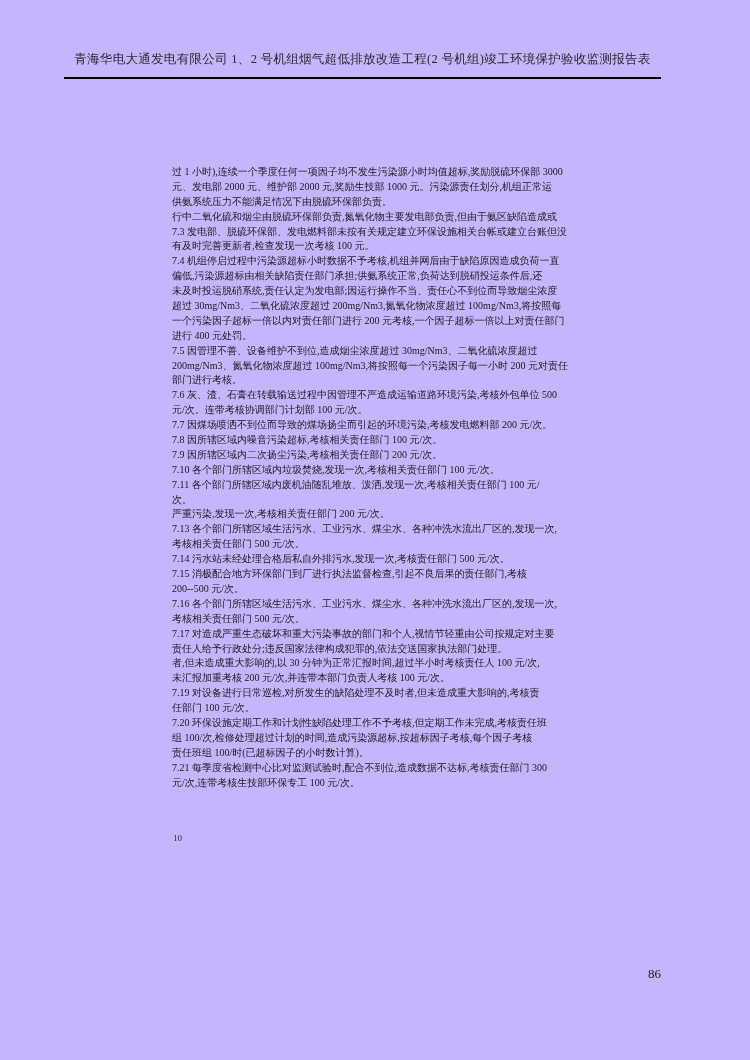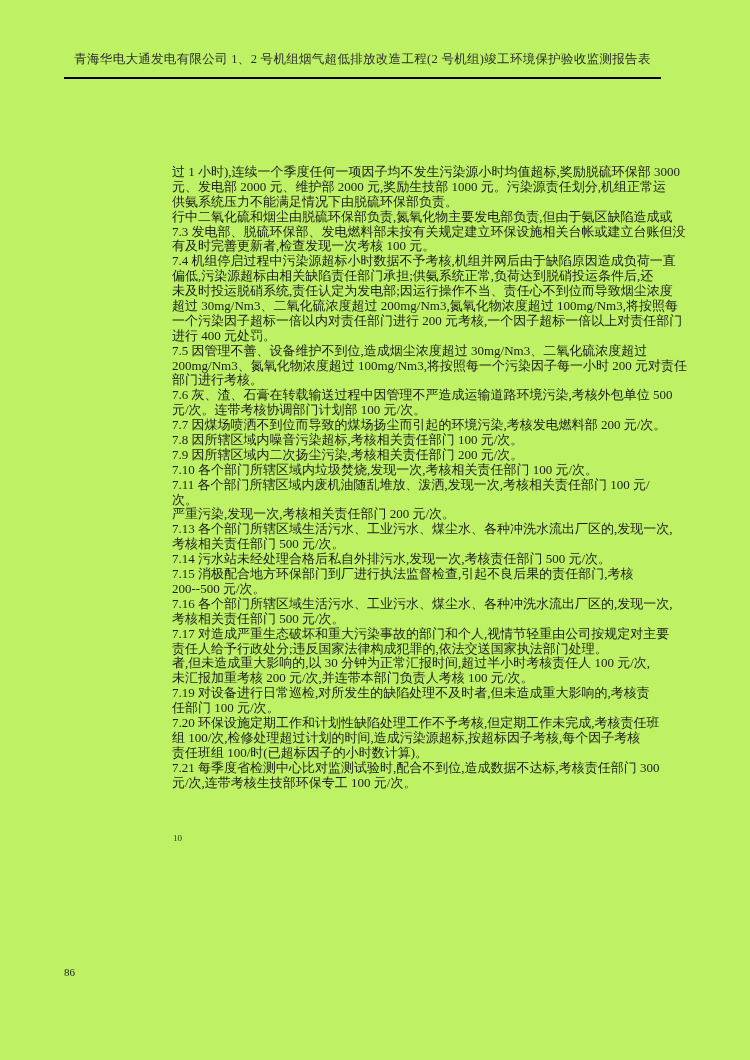--- a/index.html
+++ b/index.html
@@ -1,20 +1,20 @@
 <!DOCTYPE html>
 <html><head>
 <meta charset="utf-8">
 <style>
   html, body { margin: 0; padding: 0; background: #ffffff; }
   .page {
     position: relative;
     width: 750px;
     height: 1060px;
-    background: #bef264;
+    background: #c4b5fd;
     font-family: "Liberation Serif", serif;
     color: #1a1a1a;
     overflow: hidden;
   }
   .header-title {
     position: absolute;
     top: 51px;
     left: 64px;
     width: 597px;
     text-align: center;
@@ -29,43 +29,43 @@
     left: 64px;
     width: 597px;
     height: 2px;
     background: #000000;
   }
   .body-text {
     position: absolute;
     top: 165px;
     left: 172px;
     width: 434px;
-    font-size: 13px;
+    font-size: 10px;
     line-height: 14.9px;
     color: #1c1c1c;
   }
   .body-text .line {
     white-space: nowrap;
     height: 14.9px;
     overflow: visible;
   }
   .footnote {
     position: absolute;
     top: 833px;
     left: 173px;
     font-size: 9px;
     color: #333333;
   }
   .page-number {
     position: absolute;
     top: 966px;
     left: 64px;
     width: 597px;
-    text-align: left;
-    font-size: 11px;
+    text-align: right;
+    font-size: 13px;
     color: #222222;
   }
 </style>
 </head>
 <body>
 
 <div class="page">
   <div class="header-title">青海华电大通发电有限公司 1、2 号机组烟气超低排放改造工程(2 号机组)竣工环境保护验收监测报告表</div>
   <div class="header-rule"></div>
 

